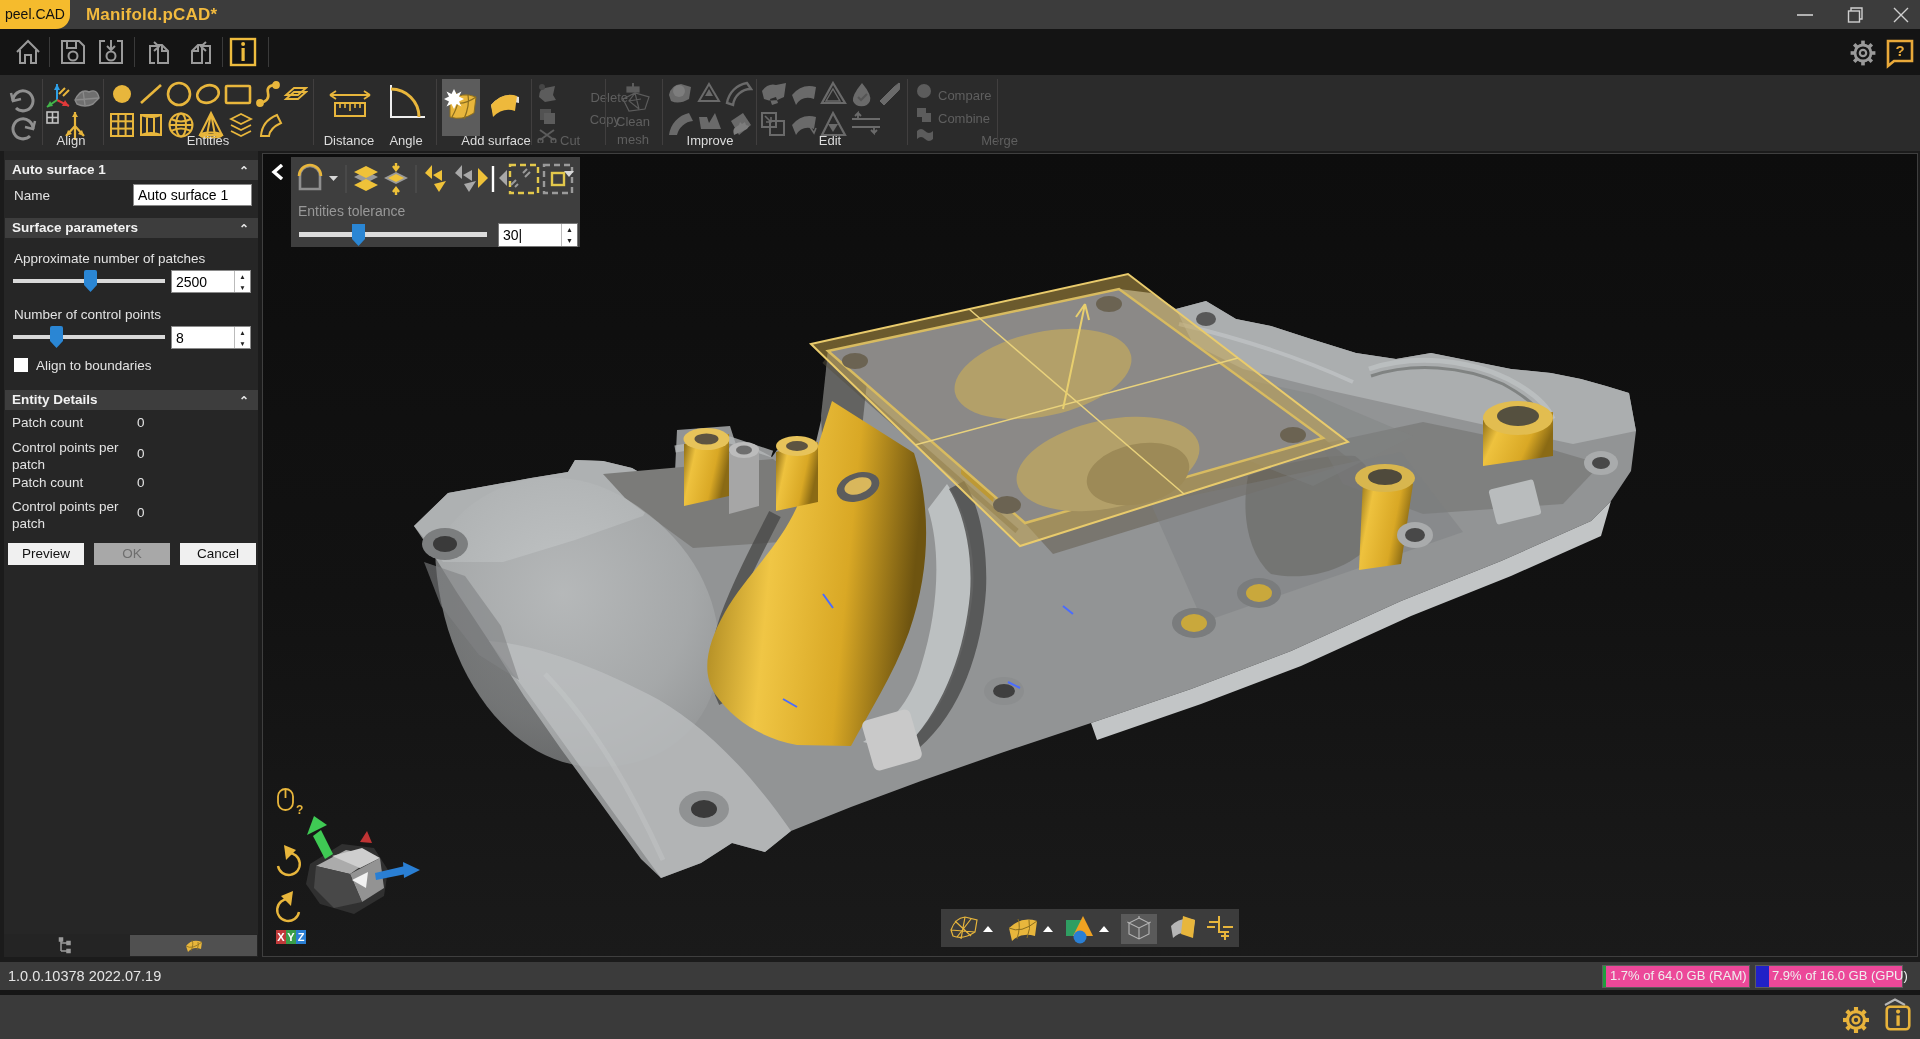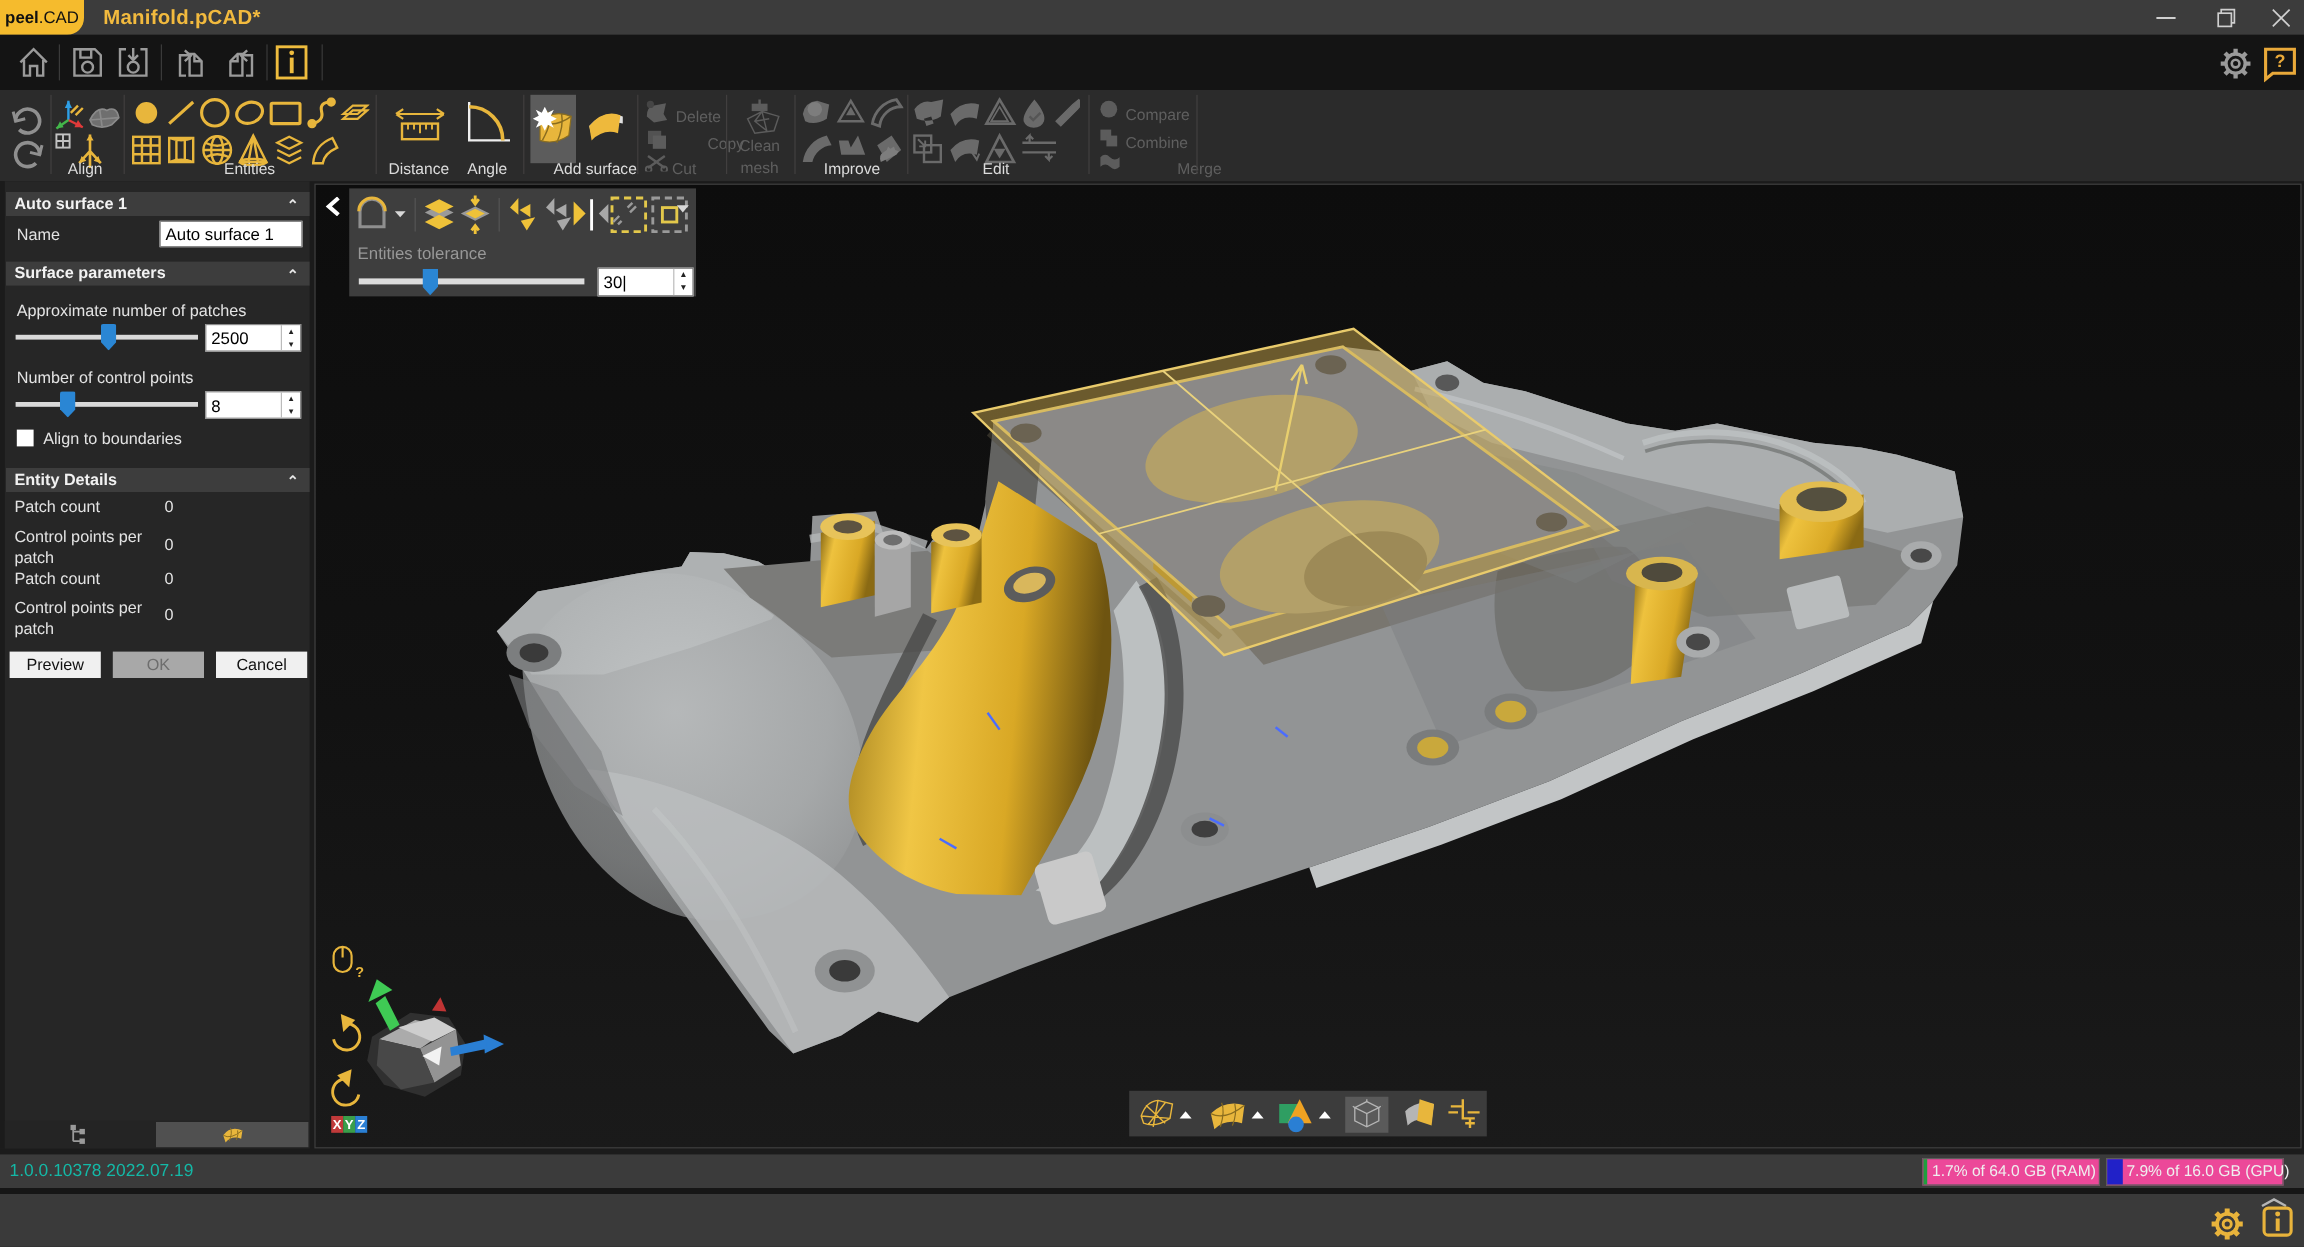--- a/index.html
+++ b/index.html
@@ -3,21 +3,21 @@
 <meta charset="utf-8">
 <style>
   * { margin:0; padding:0; box-sizing:border-box; }
   html,body { width:1920px; height:1039px; overflow:hidden; background:#1b1b1b;
     font-family:"Liberation Sans", sans-serif; }
   .abs { position:absolute; }
   
   #titlebar { position:absolute; left:0; top:0; width:1920px; height:29px; background:#3c3c3c; }
   #logo { position:absolute; left:0; top:0; width:70px; height:29px; background:#f5bb2d;
     border-radius:0 0 14px 0; color:#111; font-size:14px; line-height:29px; text-align:center; }
-  #logo b { font-weight:bold; }
+  #logo b { font-weight:normal; }
   #doctitle { position:absolute; left:86px; top:0; height:29px; line-height:30px;
     color:#f2ba3e; font-size:17px; font-weight:bold; letter-spacing:.2px; }
   .winbtn { position:absolute; top:0; height:29px; color:#cfcfcf; }
   
   #qrow { position:absolute; left:0; top:29px; width:1920px; height:46px; background:#141414; }
   .qsep { position:absolute; top:8px; width:1px; height:30px; background:#3a3a3a; }
   
   #ribbon { position:absolute; left:0; top:75px; width:1920px; height:76px; background:#2b2b2b; }
   .rsep { position:absolute; top:4px; width:1px; height:66px; background:#413f3f; }
   .rlabel { position:absolute; bottom:3px; font-size:13px; color:#dcdcdc; text-align:center; }
@@ -41,21 +41,21 @@
   #viewport { position:absolute; left:262px; top:153px; width:1656px; height:804px;
     background:linear-gradient(180deg,#0d0d0d 0%,#121212 55%,#1a1a1a 100%);
     border:1px solid #3f3f3f; }
   
   #ftb { position:absolute; left:28px; top:3px; width:289px; height:90px; background:#3e3e3e; }
   #ftb .lab { position:absolute; left:7px; top:46px; color:#989898; font-size:14px; }
   
   #btb { position:absolute; left:678px; top:755px; width:298px; height:38px; background:#3c3c3c; }
   
   #statusbar { position:absolute; left:0; top:962px; width:1920px; height:28px; background:#3b3b3b; }
-  #statusbar .ver { position:absolute; left:8px; top:6px; color:#14b8a6; font-size:14.5px; }
+  #statusbar .ver { position:absolute; left:8px; top:6px; color:#e5e5e5; font-size:14.5px; }
   .membox { position:absolute; top:3px; height:23px; border:1px solid #5c5c5c; background:#ec4899;
     color:#efefef; font-size:13px; white-space:nowrap; }
   
   #bstrip { position:absolute; left:0; top:990px; width:1920px; height:49px; background:#3a3a3a; border-top:5px solid #161616; }
 </style>
 </head>
 <body>
 
 <div id="titlebar">
   <div id="logo"><b>peel</b>.CAD</div>
@@ -242,21 +242,21 @@
     <g fill="#5c5c5c">
       <path d="M2 14 Q2 6 8 5 L18 3 L16 12 L19 17 L8 19 Z"></path>
       <circle cx="5" cy="4" r="3" fill="#454545"></circle>
       <rect x="3" y="26" width="11" height="11" fill="#525252"></rect>
       <rect x="7" y="30" width="11" height="11" fill="#5c5c5c"></rect>
       <path d="M3 47 l14 10 M17 47 l-14 10" stroke="#5c5c5c" stroke-width="2" fill="none"></path>
       <circle cx="3.5" cy="58" r="2.4" fill="none" stroke="#5c5c5c" stroke-width="1.5"></circle>
       <circle cx="16.5" cy="58" r="2.4" fill="none" stroke="#5c5c5c" stroke-width="1.5"></circle>
     </g>
   </svg>
-  <div class="rlabel dim" style="left:552px;width:60px;bottom:46px;text-align:center">Delete</div>
+  <div class="rlabel dim" style="left:568px;width:60px;bottom:46px;text-align:right">Delete</div>
   <div class="rlabel dim" style="left:560px;width:60px;bottom:24px;text-align:right">Copy</div>
   <div class="rlabel dim" style="left:560px;width:60px;bottom:3px;text-align:left">Cut</div>
   <div class="rsep" style="left:605px"></div>
 
   <svg class="abs" style="left:615px;top:6px" width="40" height="36" viewBox="0 0 40 36">
     <g stroke="#5c5c5c" fill="none" stroke-width="1.2">
       <path d="M8 18 L20 12 L34 16 L30 28 L14 30 Z M8 18 L14 30 M20 12 L24 28 M14 20 L26 18 M20 12 L14 20 L24 28"></path>
       <rect x="12" y="6" width="12" height="5" fill="#5c5c5c"></rect>
       <line x1="18" y1="2" x2="18" y2="11" stroke-width="2"></line>
     </g>

